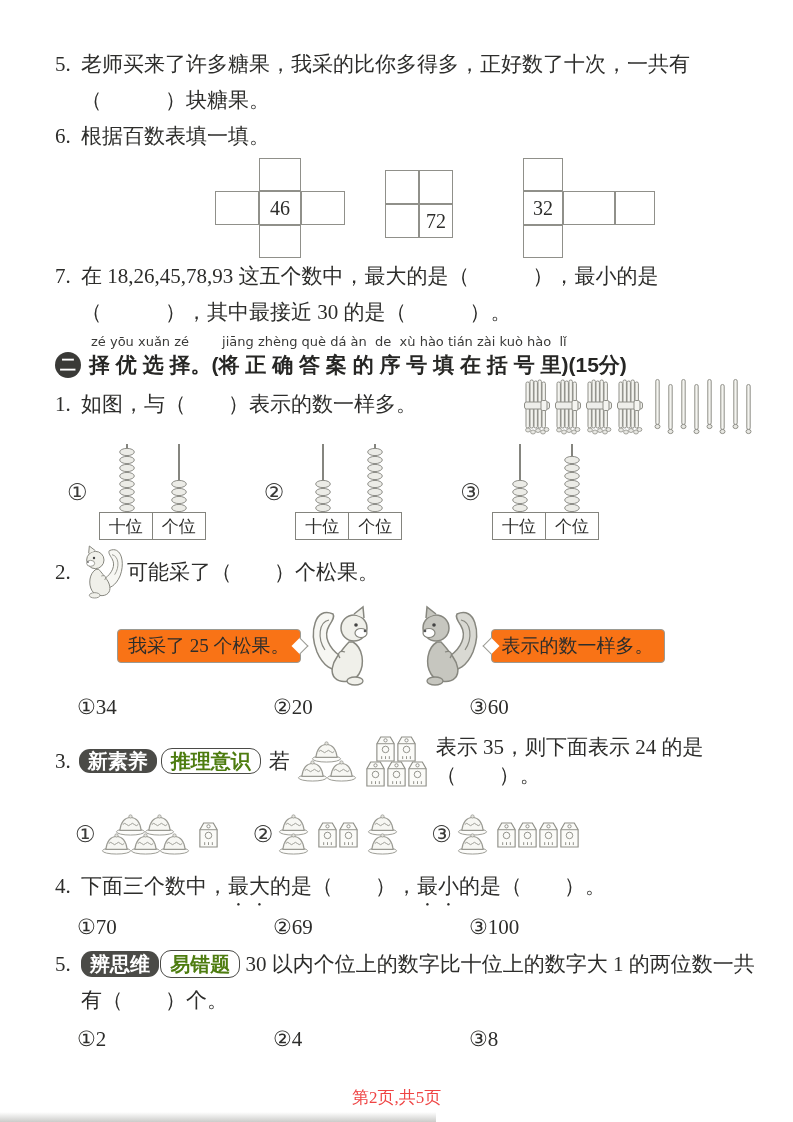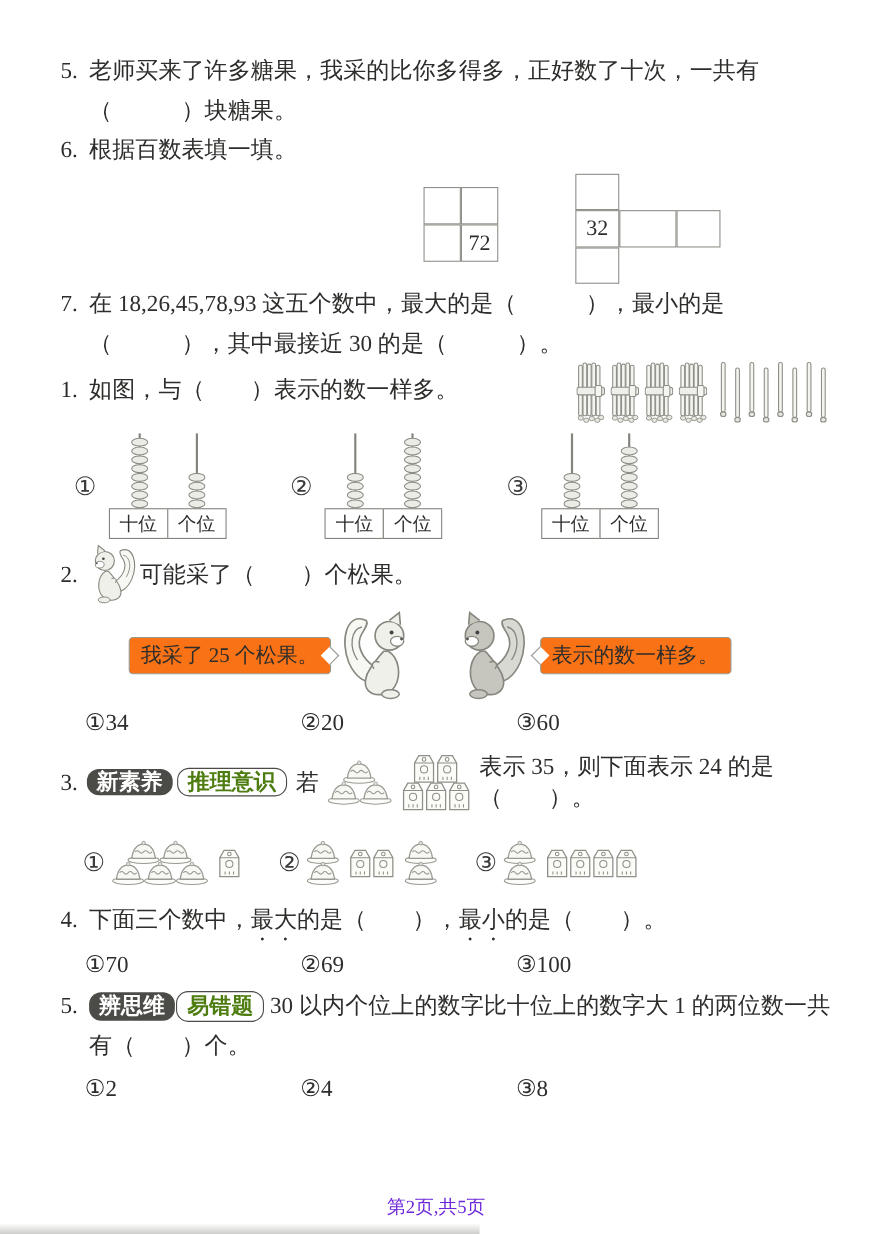--- a/index.html
+++ b/index.html
@@ -70,40 +70,47 @@
 .badge-solid{background:#4b4b47;color:#fff;}
 .badge-outline{border:1.4px solid #4b4b47;color:#4d7c0f;background:#fff;margin-left:-4px;}
 .figs{display:inline-flex;align-items:center;gap:9px;}
 .grp{display:inline-flex;flex-direction:column;align-items:center;}
 .grow{display:flex;}
 .grow .ic{margin:-2px -1px;}
 .q3opts{display:flex;align-items:center;gap:34px;padding-left:20px;height:68px;margin-top:2px;}
 .q3opt{display:inline-flex;align-items:center;gap:6px;}
 .emph{-webkit-text-emphasis:filled dot #2d2d2b;text-emphasis:filled dot #2d2d2b;
   -webkit-text-emphasis-position:under right;text-emphasis-position:under right;}
-.footer{position:absolute;left:0;right:0;bottom:13px;text-align:center;font-size:17px;color:#6d28d9;}
+.footer{position:absolute;left:0;right:0;bottom:13px;text-align:center;font-size:17px;color:#ef4444;}
 </style>
 </head>
 <body>
 
 <div class="page">
   <div class="content">
 
     <div class="q">
       <span class="qnum">5.</span>
       <div>老师买来了许多糖果，我采的比你多得多，正好数了十次，一共有</div>
       <div>（　　　）块糖果。</div>
     </div>
 
     <div class="q">
       <span class="qnum">6.</span>
       <div>根据百数表填一填。</div>
     </div>
 
     <div class="figrow">
+      <div class="fig figA">
+        <div class="gcell" style="grid-area:1/2"></div>
+        <div class="gcell" style="grid-area:2/1"></div>
+        <div class="gcell gnum" style="grid-area:2/2">46</div>
+        <div class="gcell" style="grid-area:2/3"></div>
+        <div class="gcell" style="grid-area:3/2"></div>
+      </div>
       <div class="fig figB">
         <div class="gcell" style="grid-area:1/1"></div>
         <div class="gcell" style="grid-area:1/2"></div>
         <div class="gcell" style="grid-area:2/1"></div>
         <div class="gcell gnum" style="grid-area:2/2">72</div>
       </div>
       <div class="fig figC">
         <div class="gcell" style="grid-area:1/1"></div>
         <div class="gcell gnum" style="grid-area:2/1">32</div>
         <div class="gcell" style="grid-area:2/2"></div>
@@ -111,20 +118,27 @@
         <div class="gcell" style="grid-area:3/1"></div>
       </div>
     </div>
 
     <div class="q">
       <span class="qnum">7.</span>
       <div>在 18,26,45,78,93 这五个数中，最大的是（　　　），最小的是</div>
       <div>（　　　），其中最接近 30 的是（　　　）。</div>
     </div>
 
+    <div class="sec-header">
+      <div class="pinyin">zé yōu xuǎn zé        jiāng zhèng què dá àn  de  xù hào tián zài kuò hào  lǐ</div>
+      <div class="sec-title-row">
+        <span class="circle-badge">二</span>
+        <span class="sec-title">择 优 选 择。(将 正 确 答 案 的 序 号 填 在 括 号 里)(15分)</span>
+      </div>
+    </div>
 
     <div class="q1row">
       <div class="q1text">
         <span class="qnum">1.</span>
         <span>如图，与（　　）表示的数一样多。</span>
       </div>
       <div class="sticks">
         <span class="bundlerow">
             <span class="ic">
               <svg width="26" height="58" viewBox="0 0 26 58">

